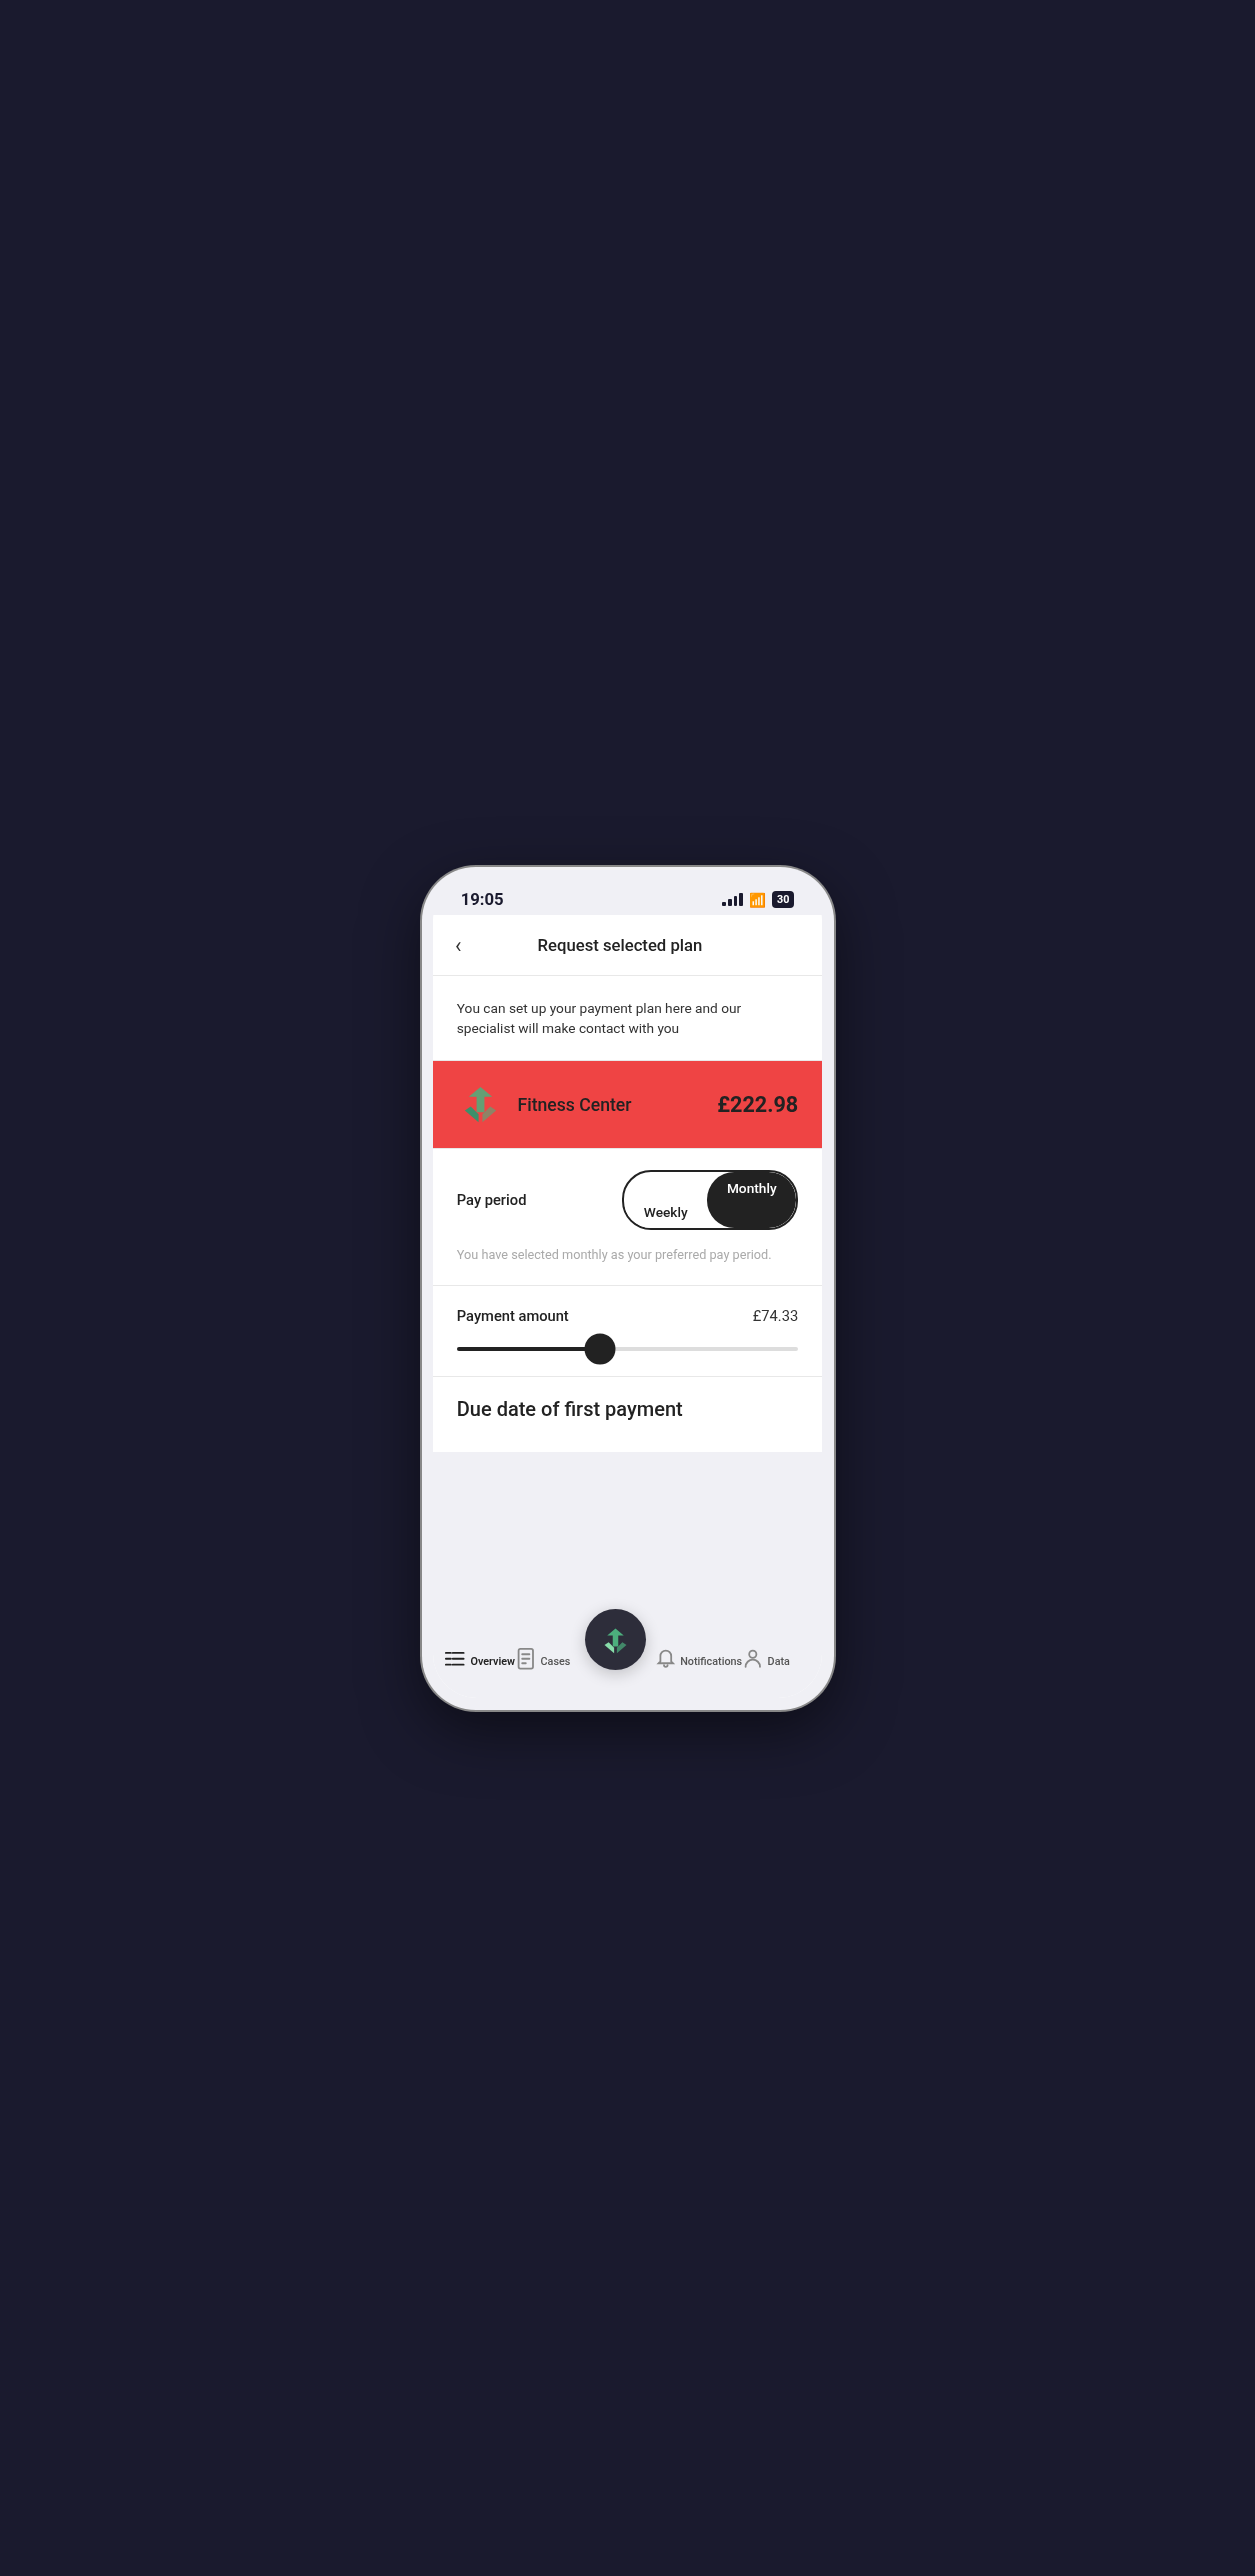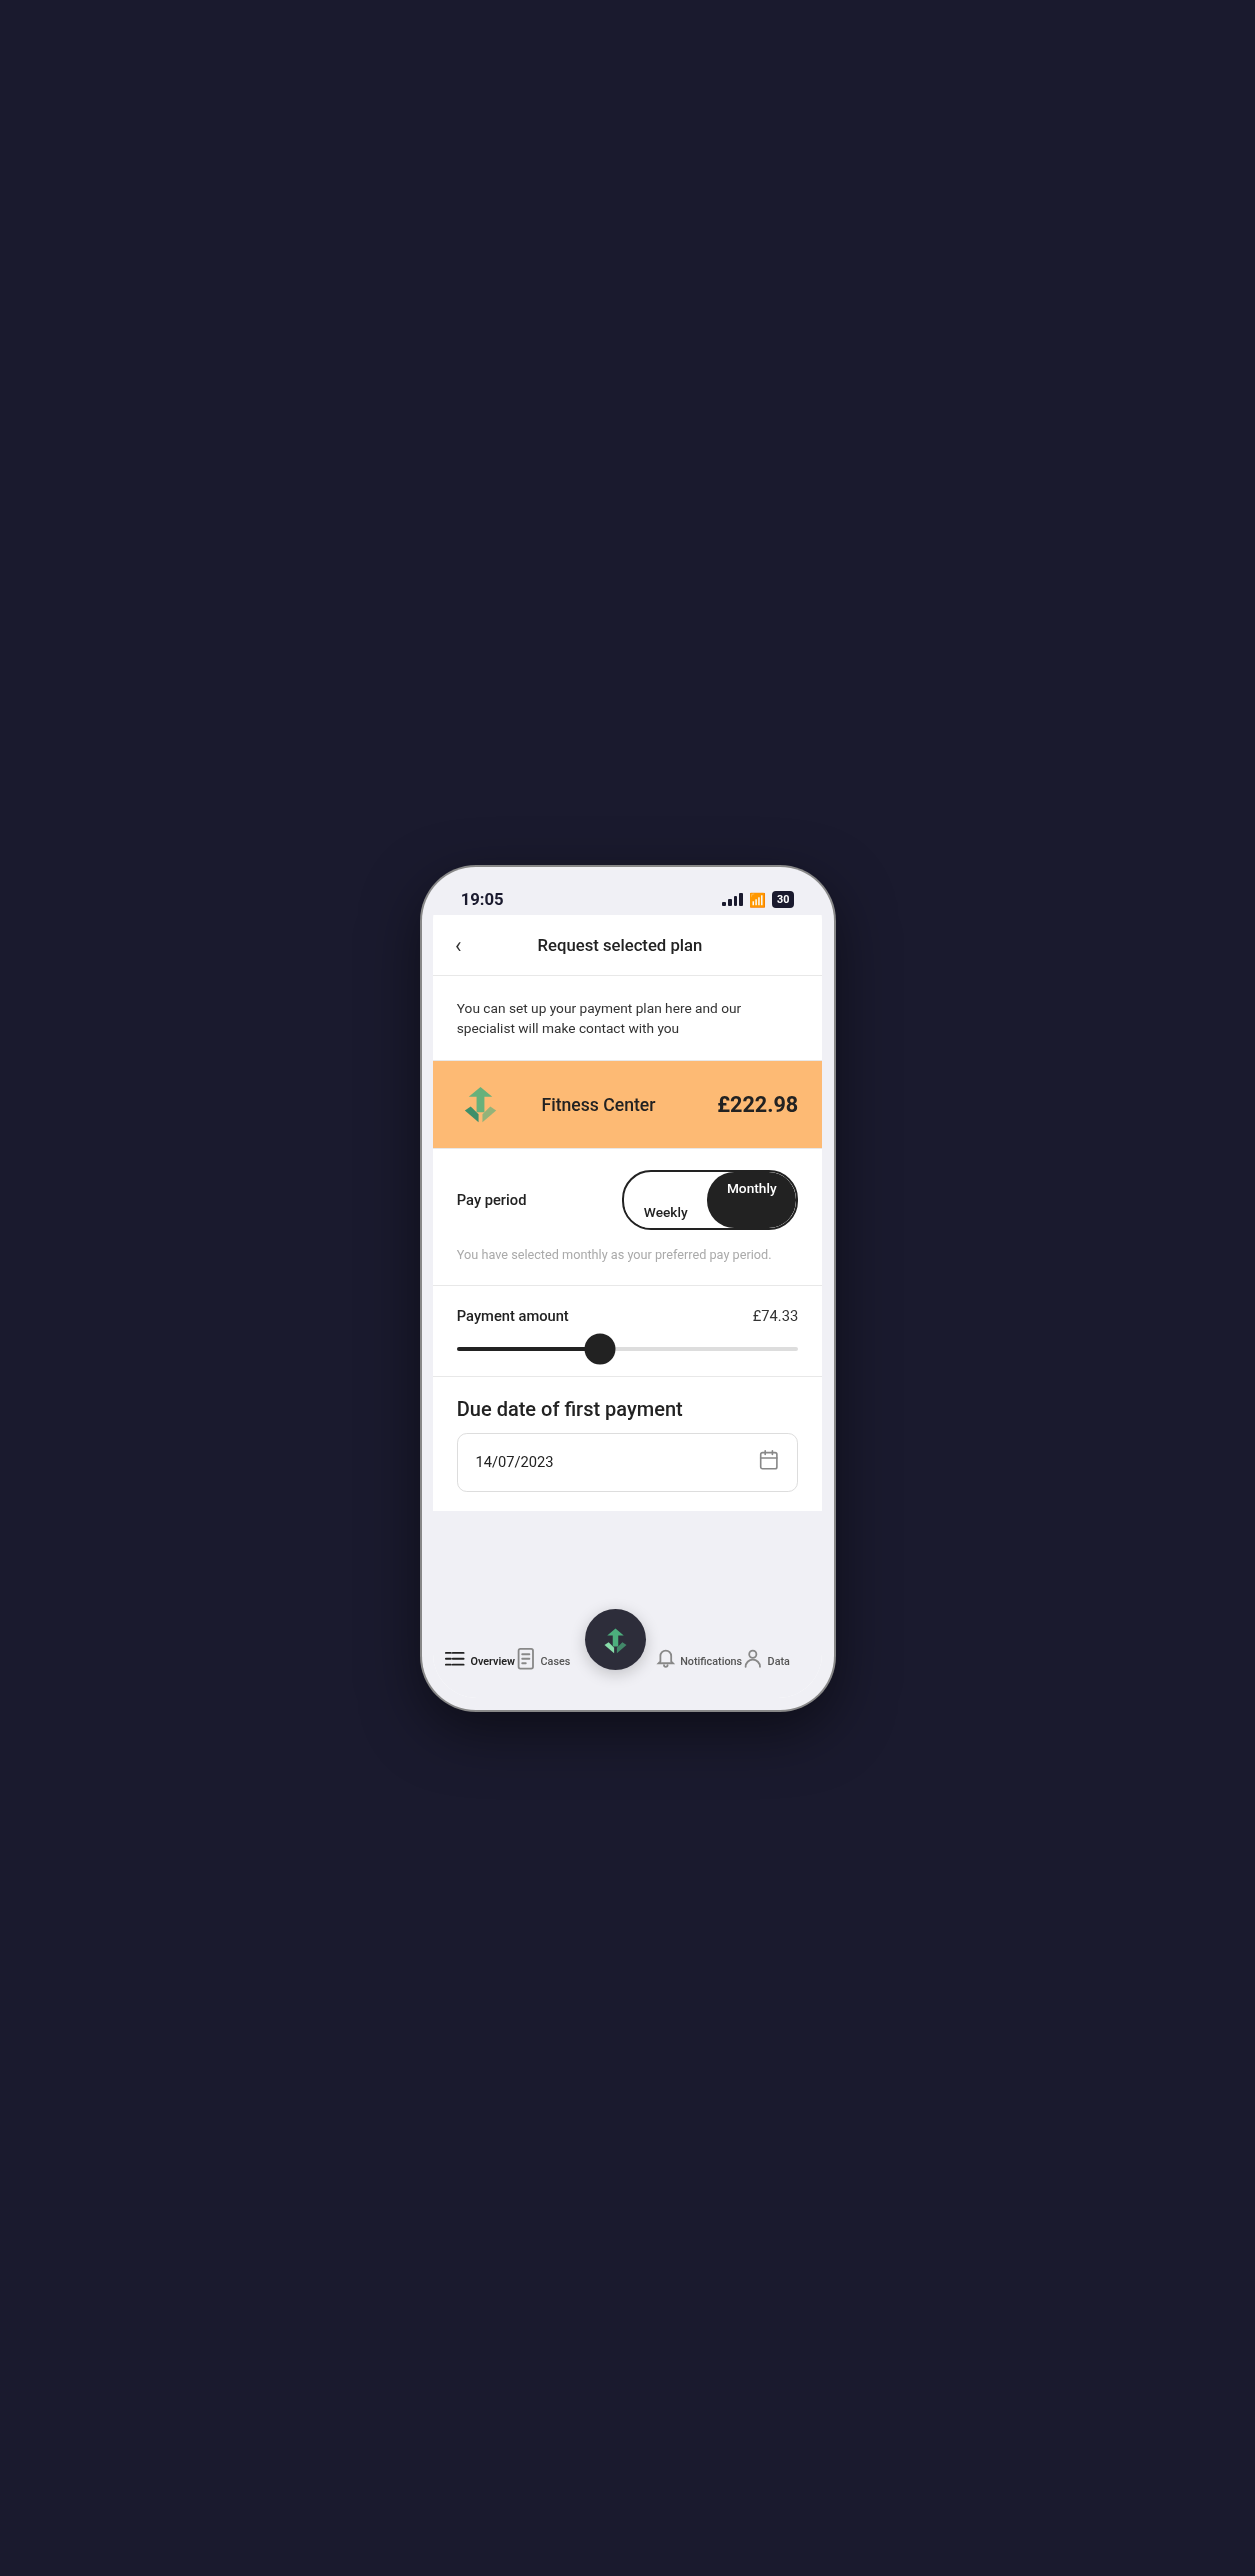--- a/index.html
+++ b/index.html
@@ -127,22 +127,21 @@
       color: #333;
       line-height: 1.5;
     }
 
     
     .merchant-section {
       display: flex;
       align-items: center;
       padding: 19.6px 23.5px;
       border-bottom: 1px solid #e8e8e8;
-      background: #fdba74;
-      gap: 24px;
+      background: #ef4444;
     }
 
     .merchant-logo {
       width: 47px;
       height: 47px;
       margin-right: 13.7px;
     }
 
     .merchant-name {
       font-size: 17.6px;
@@ -451,31 +450,20 @@
         <div class="slider-container">
           <div class="slider-track">
             <div class="slider-fill"></div>
             <div class="slider-thumb"></div>
           </div>
         </div>
       </div>
 
       <div class="due-date-section">
         <div class="due-date-label">Due date of first payment</div>
-        <div class="due-date-input">
-          <span class="due-date-value">14/07/2023</span>
-          <span class="calendar-icon">
-            <svg width="21.6" height="21.6" viewBox="0 0 24 24" fill="none" stroke="#888" stroke-width="1.8" stroke-linecap="round" stroke-linejoin="round">
-              <rect x="3" y="4" width="18" height="18" rx="2" ry="2"></rect>
-              <line x1="16" y1="2" x2="16" y2="6"></line>
-              <line x1="8" y1="2" x2="8" y2="6"></line>
-              <line x1="3" y1="10" x2="21" y2="10"></line>
-            </svg>
-          </span>
-        </div>
       </div>
 
 
       <div class="spacer"></div>
 
       <div class="bottom-nav">
 
         <div class="nav-item active">
           <span class="nav-icon">
             <svg width="23.5" height="23.5" viewBox="0 0 24 24" fill="none" stroke="#222" stroke-width="2" stroke-linecap="round">

